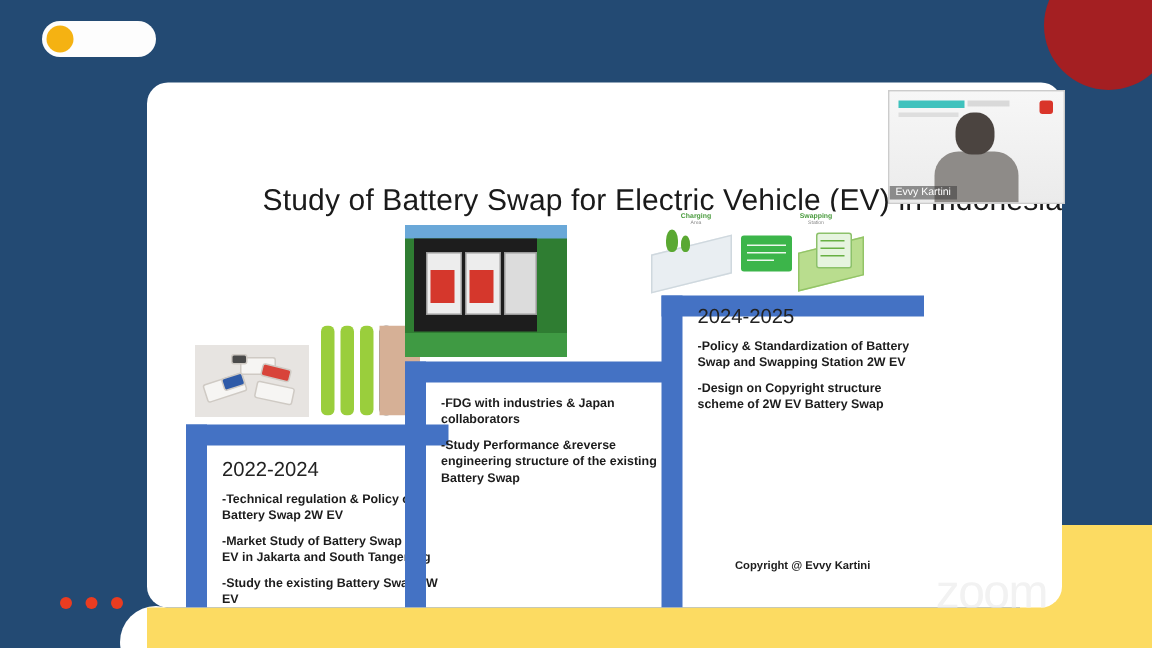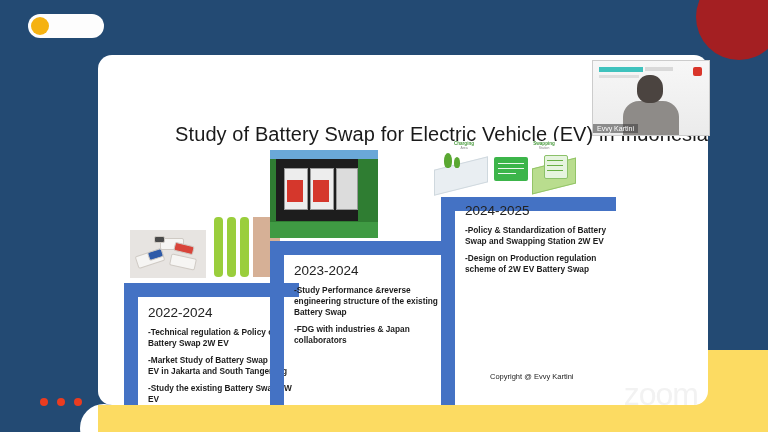--- a/index.html
+++ b/index.html
@@ -84,21 +84,21 @@
   .ph-diag{background:#ffffff;}
   .ph-diag .plat{position:absolute;background:#e9eef2;transform:skewY(-14deg);border:1px solid #cfd8de;}
   .ph-diag .platg{position:absolute;background:#b9dd8e;transform:skewY(-14deg);border:1px solid #93c467;}
   .ph-diag .greenbox{position:absolute;background:#3cb54a;border-radius:2px;}
   .ph-diag .tree{position:absolute;background:#5aa832;border-radius:50% 50% 40% 40%;}
   .ph-diag .lbl{position:absolute;font-size:4.6px;color:#4a9b3e;font-weight:bold;text-align:center;}
   .ph-diag .lbl small{display:block;font-size:3.4px;color:#8a8a8a;font-weight:normal;}
   .ph-diag .bline{position:absolute;background:#ffffff;height:1px;opacity:.9;}
 
   .copyright{
-    position:absolute;font-size:7.5px;font-weight:normal;color:#1c1c1c;
+    position:absolute;font-size:7.5px;font-weight:bold;color:#1c1c1c;
   }
   .zoom-wm{
     position:absolute;right:10px;bottom:-8px;font-size:32px;color:#f2f2f2;
     letter-spacing:-1px;font-family:Liberation Sans, sans-serif;
   }
 
   
   #video{
     position:absolute;left:592px;top:60px;width:116px;height:74px;
     background:#f2f2f2;border:1px solid #cccccc;overflow:hidden;
@@ -197,38 +197,37 @@
       </ul>
     </div>
   </div>
 
   <div class="stage" style="left:172px;top:186px;width:175px;height:164px;">
     <div class="bracket" style="width:175px;height:164px;">
       <div class="arm-top" style="width:175px;"></div>
       <div class="arm-left" style="height:164px;"></div>
     </div>
     <div class="stage-body" style="left:24px;top:22px;width:145px;">
-      <div class="stage-year">2023-2024</div>
       <ul>
+        <li>-FDG with industries &amp; Japan collaborators</li>
         <li>-Study  Performance &amp;reverse engineering  structure of the existing Battery Swap</li>
-        <li>-FDG with industries &amp; Japan collaborators</li>
       </ul>
     </div>
   </div>
 
   <div class="stage" style="left:343px;top:142px;width:175px;height:208px;">
     <div class="bracket" style="width:175px;height:208px;">
       <div class="arm-top" style="width:175px;"></div>
       <div class="arm-left" style="height:208px;"></div>
     </div>
     <div class="stage-body" style="left:24px;top:6px;width:145px;">
       <div class="stage-year">2024-2025</div>
       <ul>
         <li>-Policy  &amp; Standardization of Battery Swap and Swapping Station 2W EV</li>
-        <li>-Design on Production regulation scheme of 2W EV Battery Swap</li>
+        <li>-Design on Copyright structure scheme of 2W EV Battery Swap</li>
       </ul>
     </div>
   </div>
 
   <div class="copyright" style="left:392px;top:317px;">Copyright @ Evvy Kartini</div>
 
   <div class="zoom-wm">zoom</div>
 </div>
 
 <div id="video">

